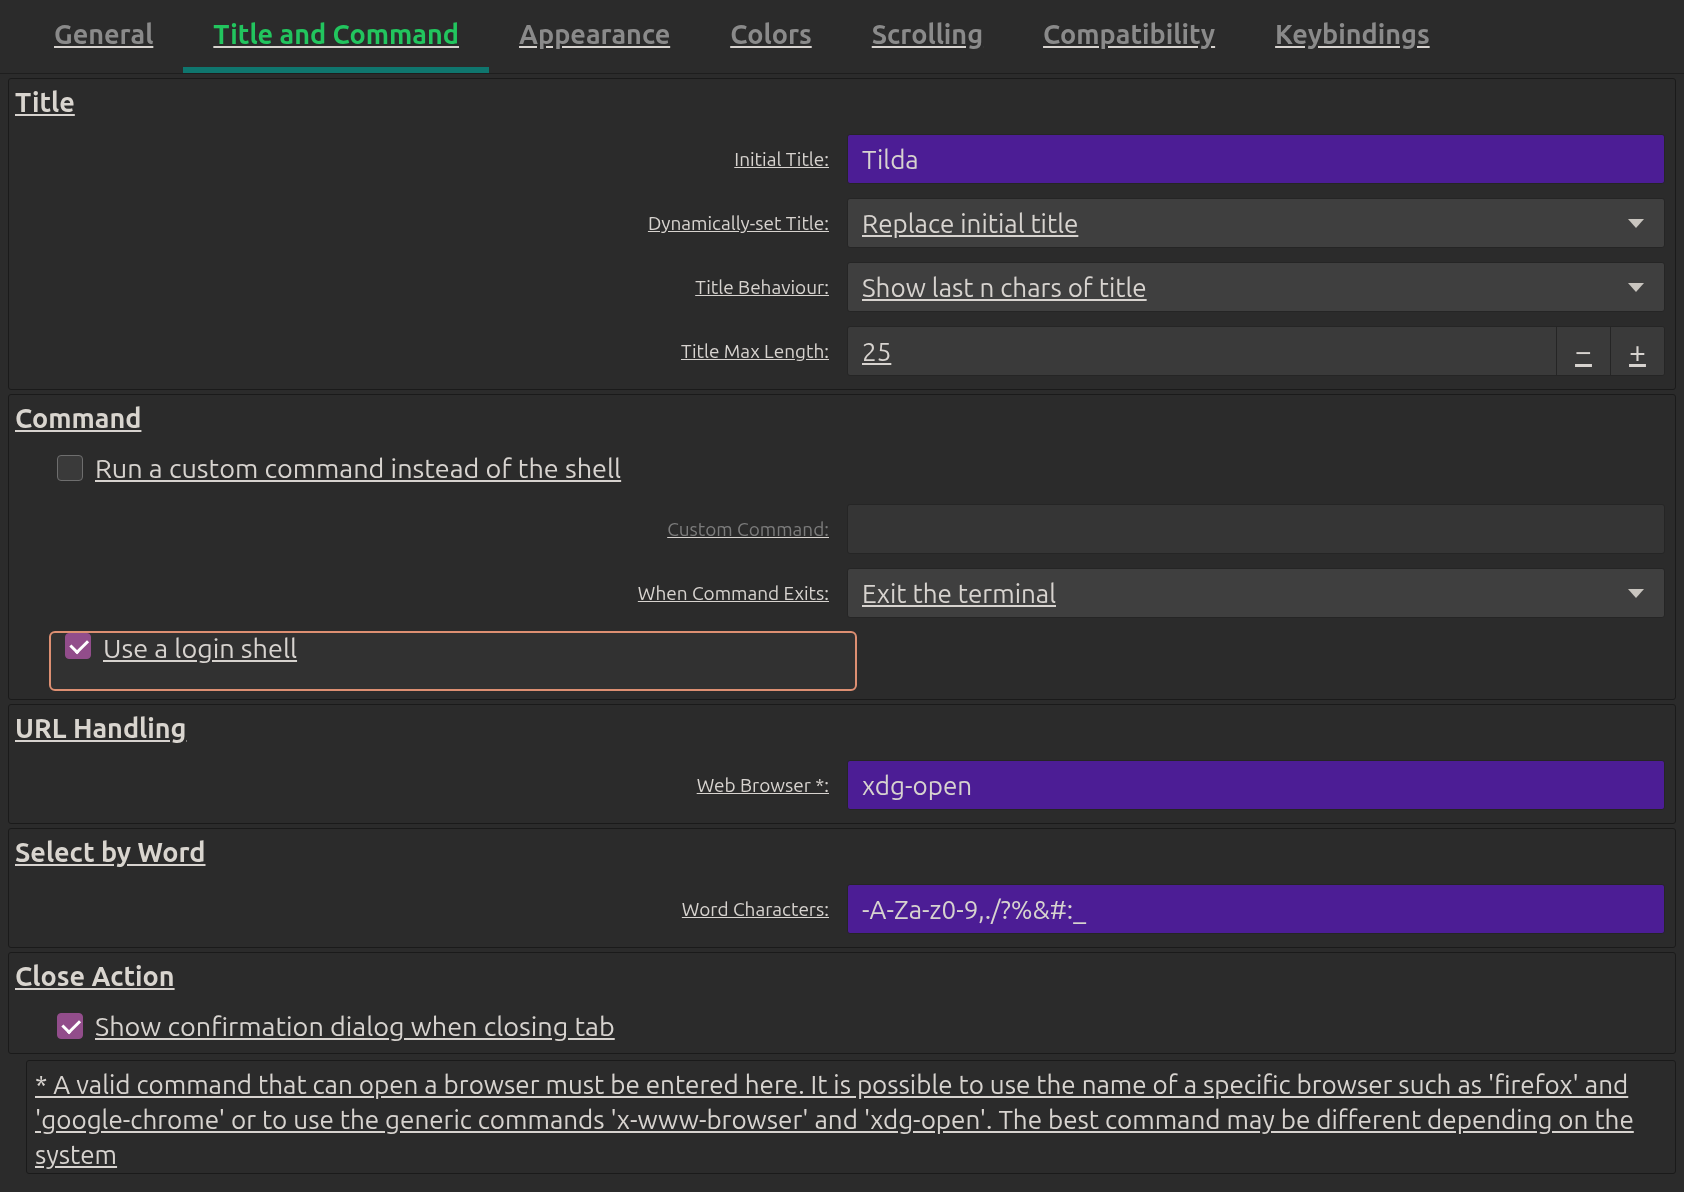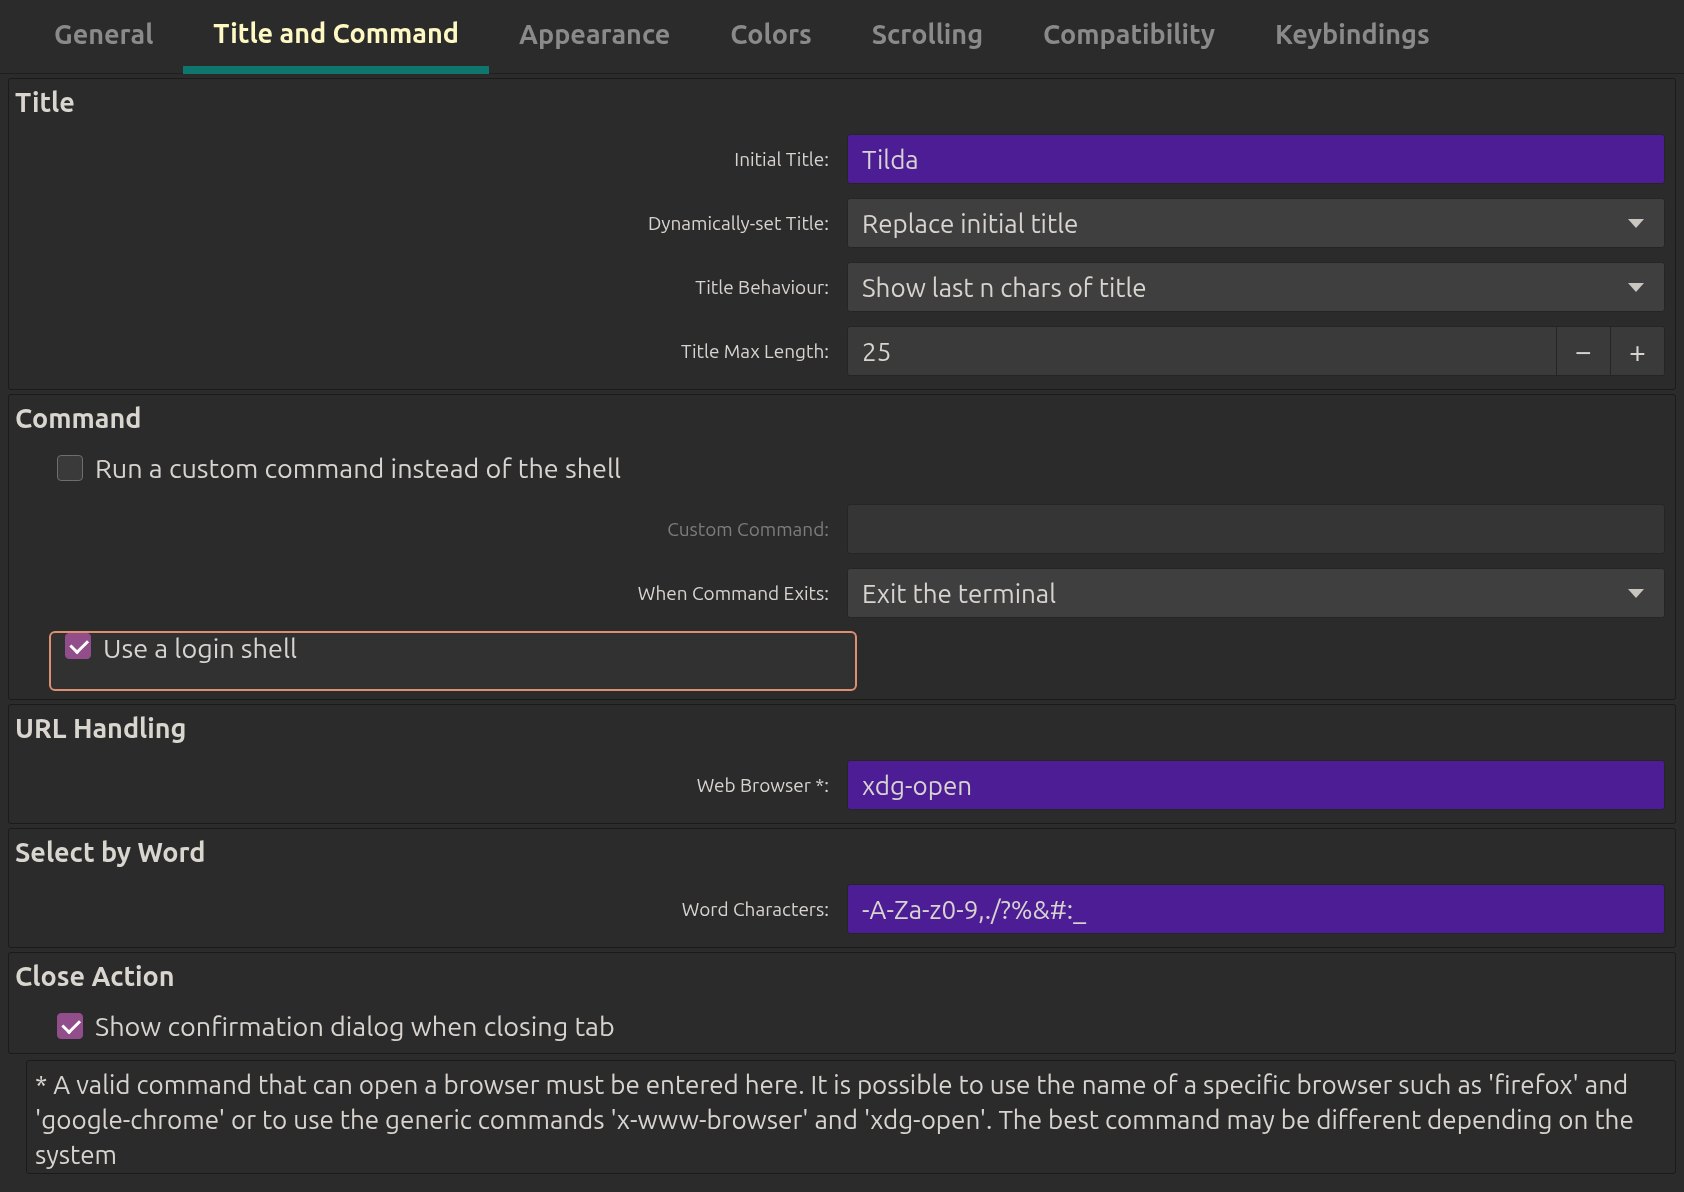--- a/index.html
+++ b/index.html
@@ -9,42 +9,43 @@
     background: #2b2b2b;
     font-family: "Ubuntu", "Segoe UI", sans-serif;
     color: #d7d3cf;
     font-size: 25px;
     overflow: hidden;
   }
   .wrap {
     width: 1684px;
     height: 1192px;
     position: relative;
+    text-decoration: underline;
   }
 
   
   .tabs {
     display: flex;
     gap: 0;
     padding: 0 24px;
     height: 74px;
     align-items: center;
     border-bottom: 1px solid #1e1e1e;
   }
   .tab {
     padding: 18px 30px 18px 30px;
     color: #8a8a8a;
     font-weight: 700;
     font-size: 27px;
     cursor: pointer;
     border-bottom: 5px solid transparent;
   }
   .tab.active {
-    color: #fef9c3;
-    border-bottom: 8px solid #0f766e;
+    color: #22c55e;
+    border-bottom: 6px solid #0f766e;
   }
 
   
   .section {
     border: 1px solid #1a1a1a;
     border-radius: 3px;
     margin: 4px 8px 0 8px;
   }
   .section-heading {
     font-weight: 700;

